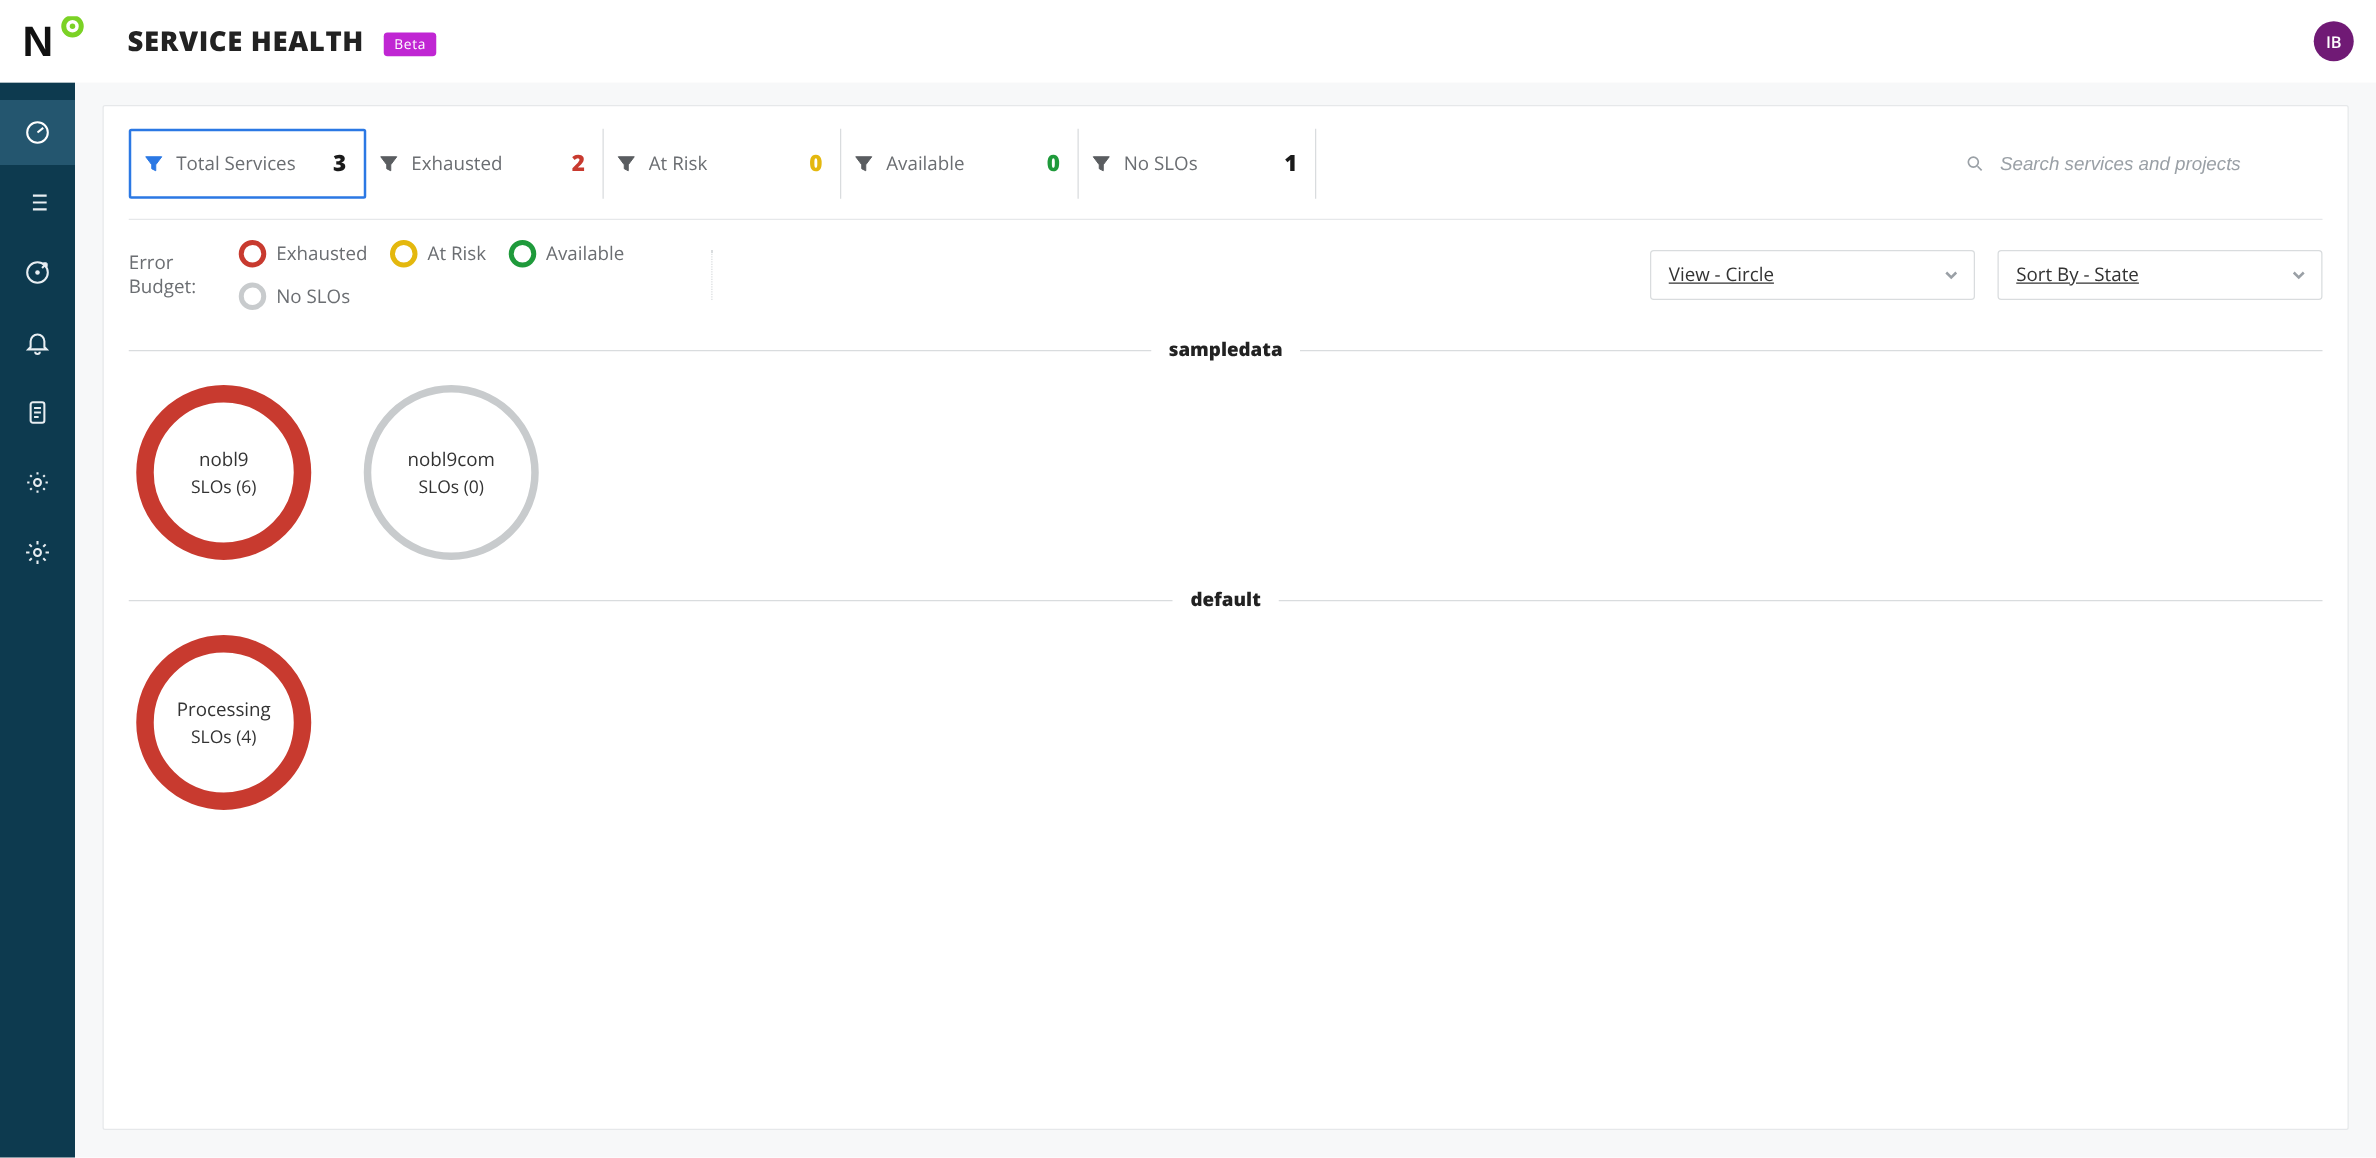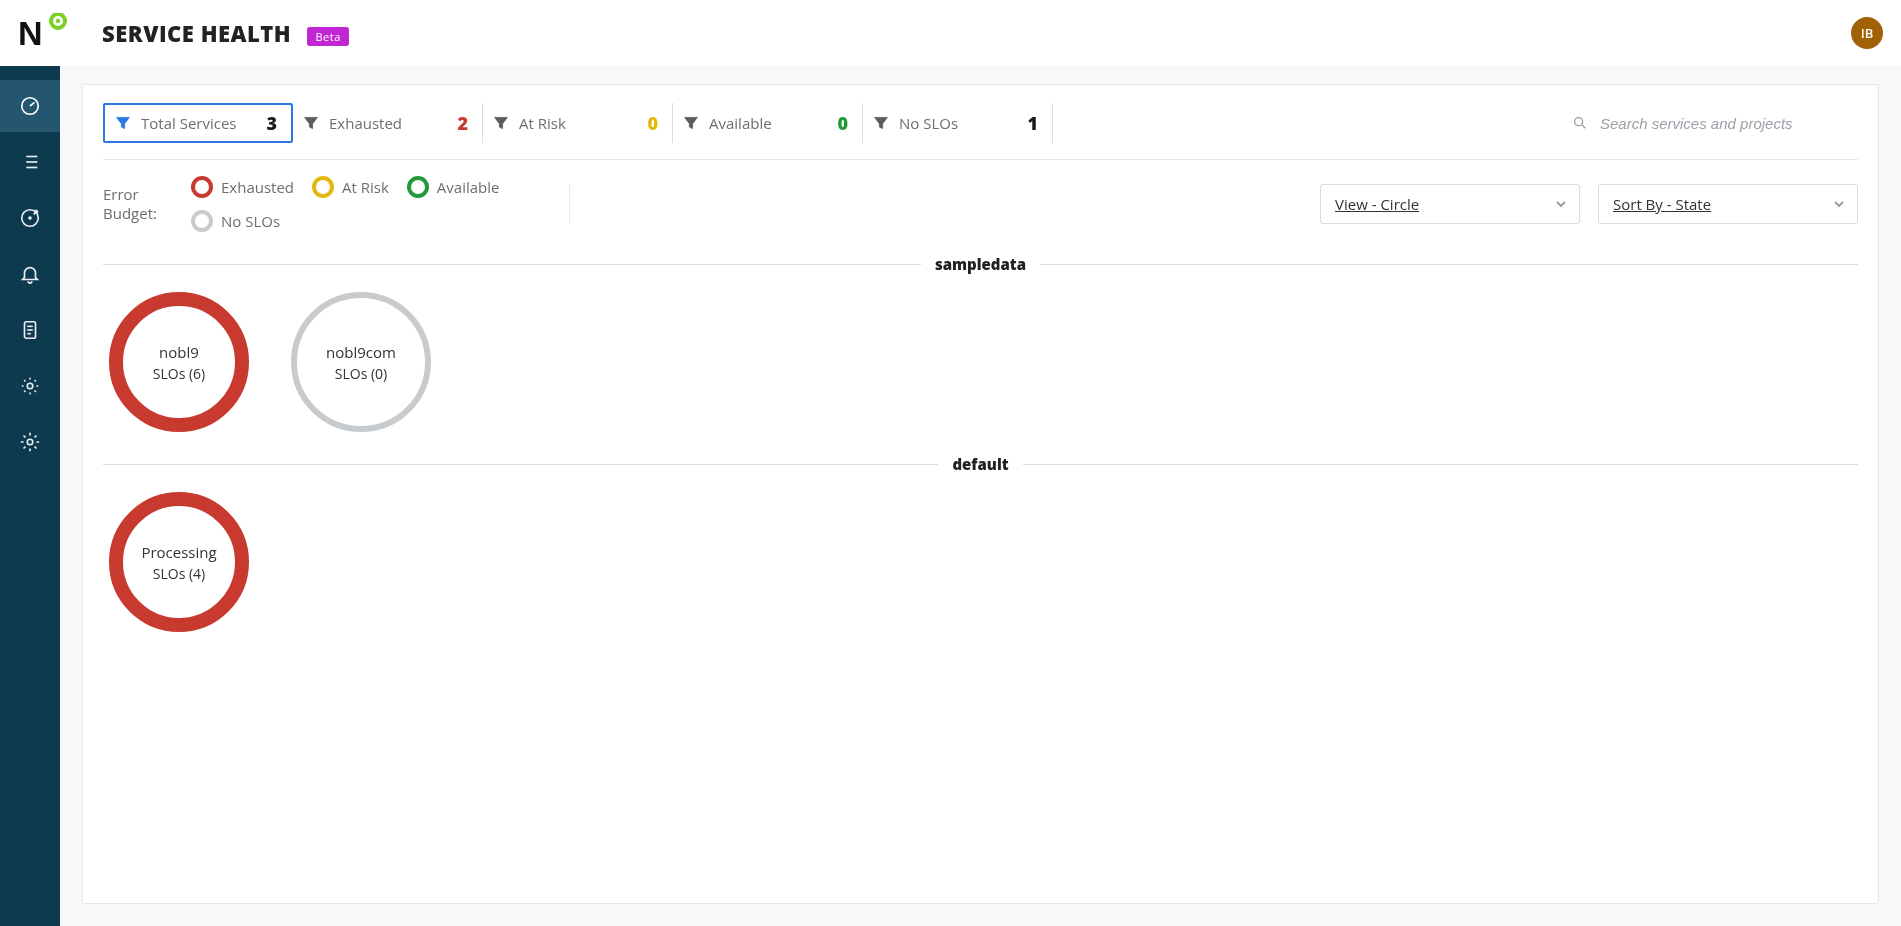--- a/index.html
+++ b/index.html
@@ -60,21 +60,21 @@
     color:#fff;
     font-size:11px;
     font-weight:400;
     padding:2px 8px;
     border-radius:3px;
     vertical-align:middle;
   }
   .topbar .spacer{flex:1}
   .avatar{
     width:32px;height:32px;border-radius:50%;
-    background:#a16207;
+    background:#701a75;
     color:#fff;display:flex;align-items:center;justify-content:center;
     font-size:13px;font-weight:600;
   }
 
   
   .sidebar{
     position:fixed;
     top:66px; left:0; bottom:0;
     width:60px;
     background:var(--sidebar);
@@ -117,21 +117,21 @@
   .filters{
     display:flex;
     align-items:center;
     gap:0;
   }
   .filter{
     display:flex;
     align-items:center;
     justify-content:space-between;
     min-width:190px;
-    height:40px;
+    height:56px;
     padding:0 14px 0 10px;
     border-right:1px solid var(--border);
     cursor:pointer;
   }
   .filter:last-of-type{border-right:none}
   .filter .left{
     display:flex;align-items:center;gap:10px;
     color:var(--muted);
     font-size:15px;
   }

